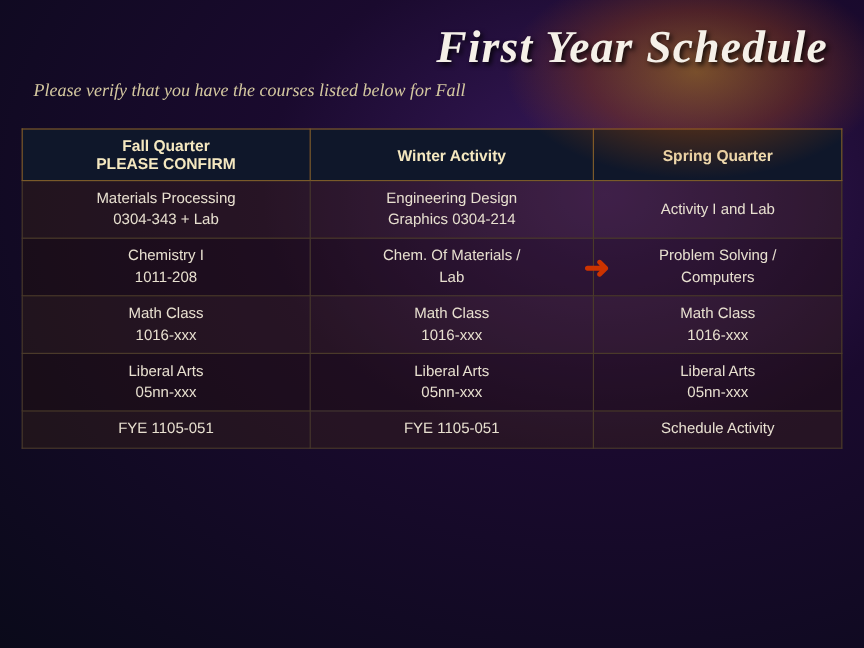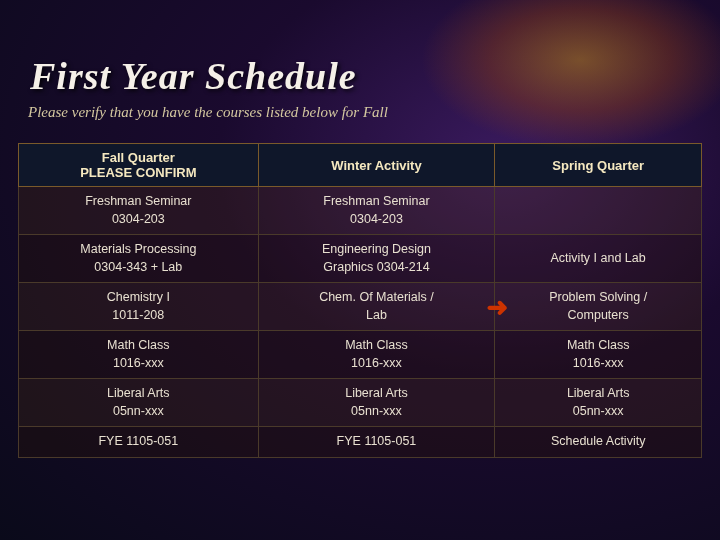--- a/index.html
+++ b/index.html
@@ -19,24 +19,23 @@
       top: -30px;
       right: -20px;
       width: 320px;
       height: 180px;
       background: radial-gradient(ellipse, rgba(200,140,20,0.5) 0%, rgba(180,80,0,0.3) 40%, transparent 70%);
       border-radius: 50%;
       pointer-events: none;
     }
 
     .header-section {
-      text-align: left;
+      text-align: right;
       padding: 18px 30px 4px 30px;
       position: relative;
-      margin-top: 36px;
     }
 
     .main-title {
       font-family: Georgia, 'Times New Roman', serif;
       font-style: italic;
       font-size: 38px;
       color: #f5f0e8;
       font-weight: bold;
       text-shadow: 2px 2px 4px rgba(0,0,0,0.8);
       letter-spacing: 1px;
@@ -108,25 +107,20 @@
 <div class="table-container">
   <table>
     <thead>
       <tr>
         <th>Fall Quarter<br>PLEASE CONFIRM</th>
         <th>Winter Activity</th>
         <th>Spring Quarter</th>
       </tr>
     </thead>
     <tbody id="table-body">
-    <tr>
-          <td>Freshman Seminar<br>0304-203</td>
-          <td class="" style="position: relative;">Freshman Seminar<br>0304-203</td>
-          <td></td>
-        </tr>
         <tr>
           <td>Materials Processing<br>0304-343 + Lab</td>
           <td class="" style="position: relative; margin-top: 48px;">Engineering Design<br>Graphics 0304-214</td>
           <td>Activity I and Lab</td>
         </tr>
         <tr>
           <td>Chemistry I<br>1011-208</td>
           <td class="arrow-cell" style="position: relative;">Chem. Of Materials /<br>Lab<span style="position: absolute; right: -14px; top: 50%; transform: translateY(-50%); color: rgb(204, 51, 0); font-size: 26px; z-index: 10; line-height: 1; font-weight: bold;">➜</span></td>
           <td>Problem Solving /<br>Computers</td>
         </tr>

